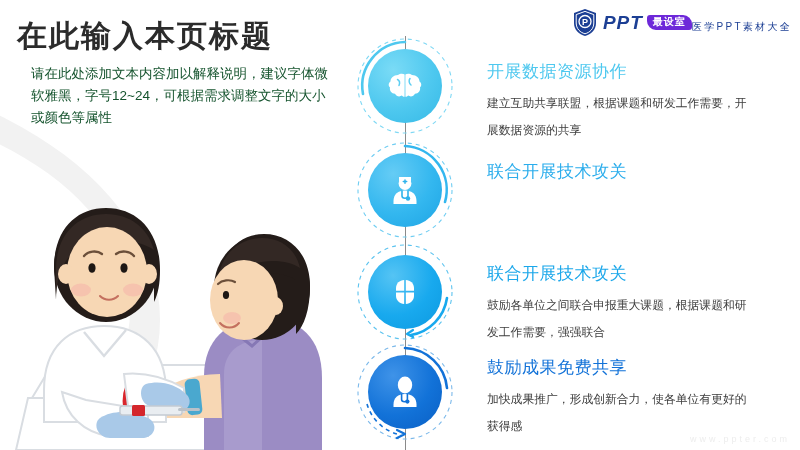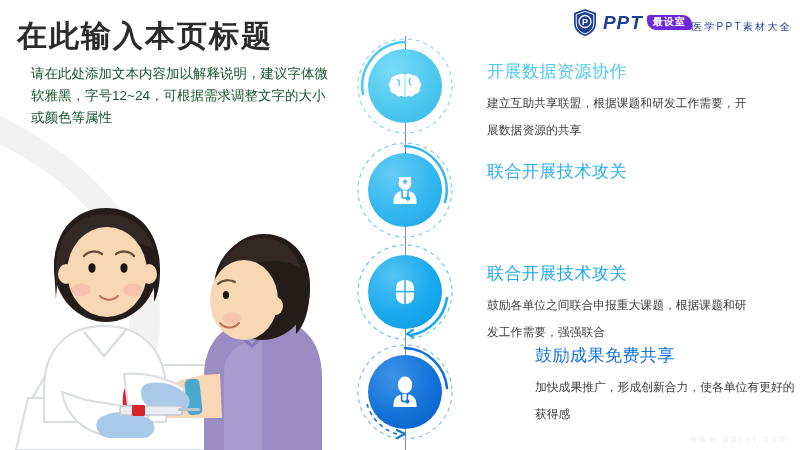--- a/index.html
+++ b/index.html
@@ -352,18 +352,18 @@
 
 <div class="item-text" style="top:160px;">
   <p class="item-heading" style="color:#2badec;">联合开展技术攻关</p>
 </div>
 
 <div class="item-text" style="top:262px;">
   <p class="item-heading" style="color:#1ba7ea;">联合开展技术攻关</p>
   <p class="item-desc">鼓励各单位之间联合申报重大课题，根据课题和研发工作需要，强强联合</p>
 </div>
 
-<div class="item-text" style="top:344px;margin-left:48px;">
+<div class="item-text" style="top:356px;">
   <p class="item-heading" style="color:#1272d8;">鼓励成果免费共享</p>
   <p class="item-desc">加快成果推广，形成创新合力，使各单位有更好的获得感</p>
 </div>
 
 <div class="watermark">www.ppter.com</div>
 
 </body></html>

